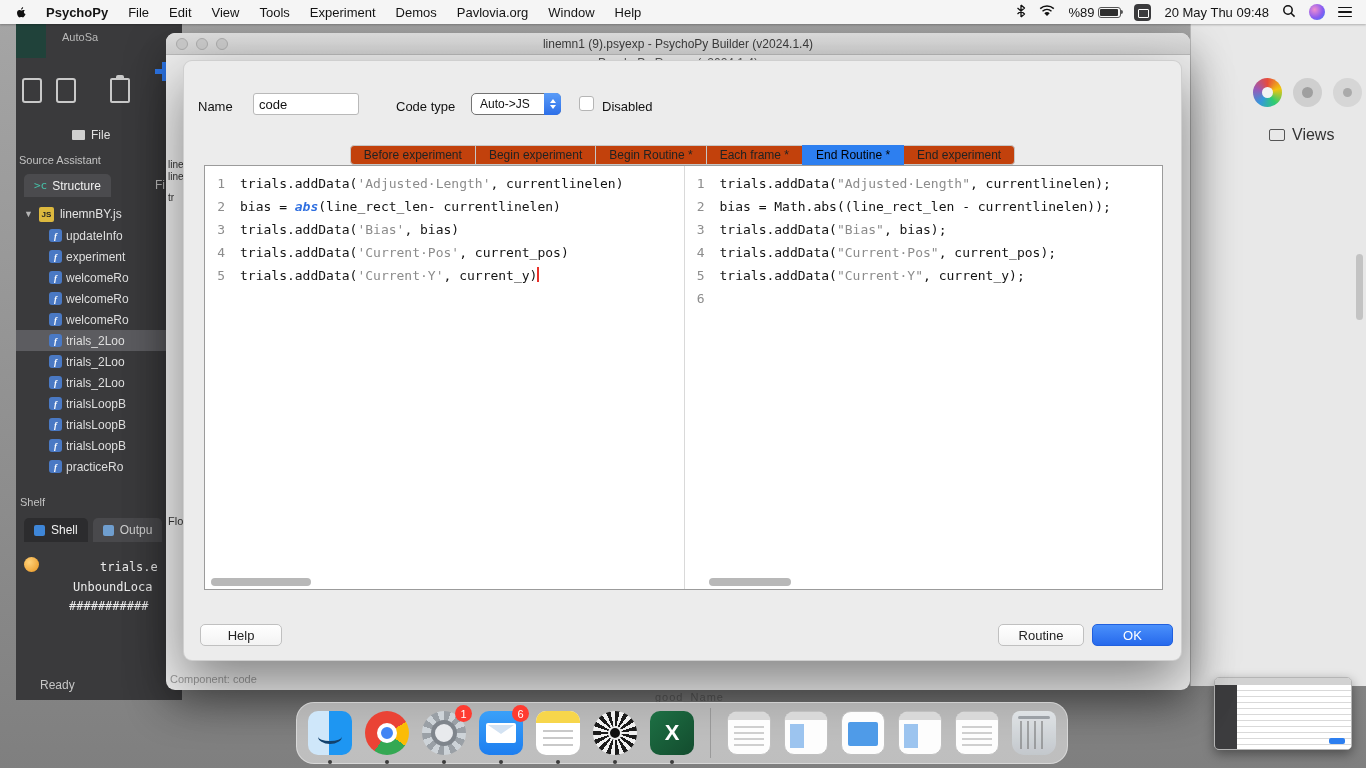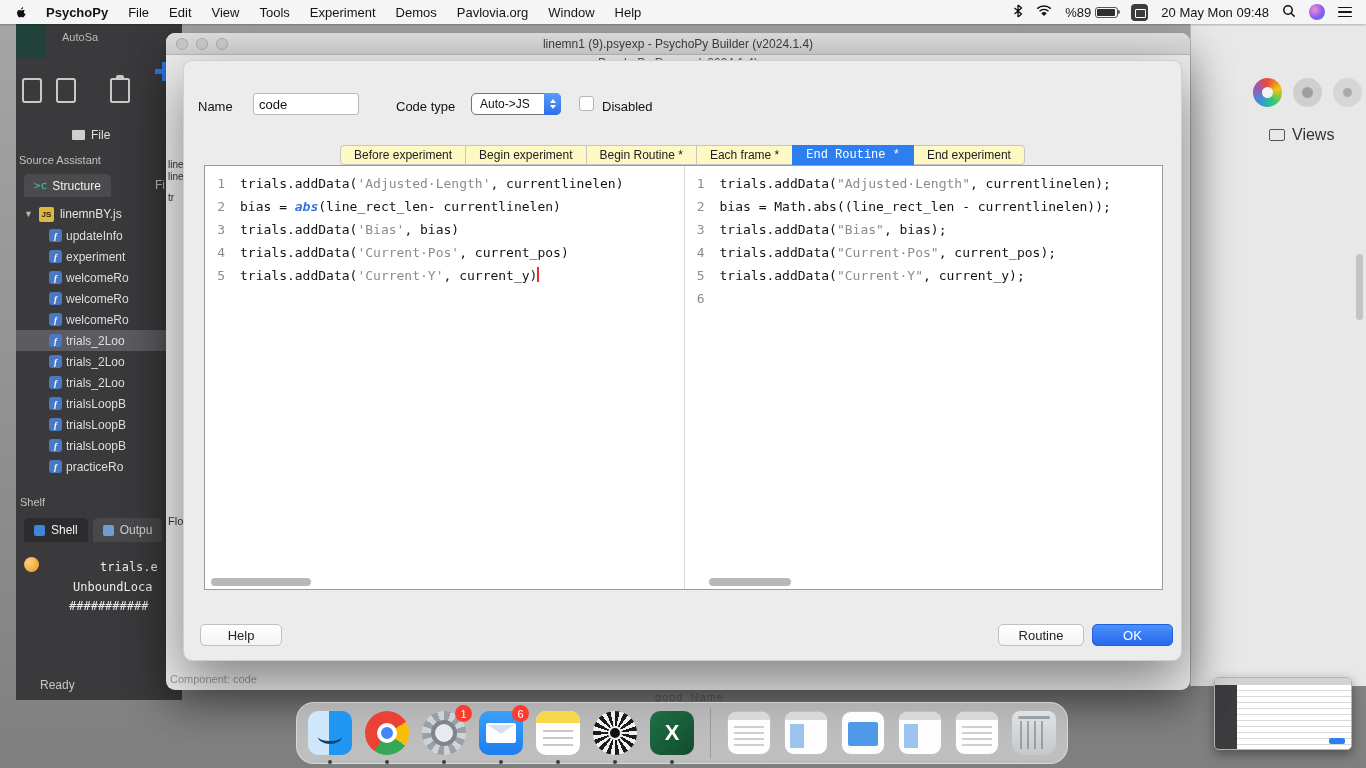--- a/index.html
+++ b/index.html
@@ -98,24 +98,24 @@
   .inp-name{position:absolute;left:69px;top:32px;width:106px;height:22px;border:1px solid #b9b9b9;border-radius:3px;
     background:#fff;font-size:13px;padding:0 5px;font-family:"Liberation Sans",sans-serif;color:#111;}
   .select{position:absolute;left:287px;top:32px;width:90px;height:22px;background:#fff;border:1px solid #737373;border-radius:5px;
     display:flex;align-items:center;font-size:12px;padding-left:8px;text-align:center;}
   .stepper{position:absolute;right:-1px;top:-1px;bottom:-1px;width:17px;background:linear-gradient(#5a9cf8,#2d6fe8);
     border-radius:0 5px 5px 0;display:flex;flex-direction:column;align-items:center;justify-content:center;gap:2px;}
   .tri-up{width:0;height:0;border-left:3.5px solid transparent;border-right:3.5px solid transparent;border-bottom:4.5px solid #fff;}
   .tri-dn{width:0;height:0;border-left:3.5px solid transparent;border-right:3.5px solid transparent;border-top:4.5px solid #fff;}
   .checkbox{position:absolute;left:395px;top:35px;width:15px;height:15px;border:1px solid #b5b5b5;border-radius:3px;background:#fff;}
   #tabs{position:absolute;top:84px;left:0;right:0;display:flex;justify-content:center;}
-  .tab{height:20px;display:flex;align-items:center;padding:0 13px;background:#fef9c3;border:1px solid #c6c6c6;margin-left:-1px;font-size:12px;color:#222;}
+  .tab{height:20px;display:flex;align-items:center;padding:0 13px;background:#c2410c;border:1px solid #c6c6c6;margin-left:-1px;font-size:12px;color:#222;}
   .tab:first-child{border-radius:4px 0 0 4px;margin-left:0;}
   .tab:last-child{border-radius:0 4px 4px 0;}
-  .tab.active{background:#2d7ff0;border-color:#2d7ff0;color:#ffffff;position:relative;z-index:1;font-family:Liberation Mono, monospace;}
+  .tab.active{background:#2d7ff0;border-color:#2d7ff0;color:#000000;position:relative;z-index:1;}
   .editor{position:absolute;left:20px;top:104px;width:959px;height:425px;background:#fff;border:1px solid #9b9b9b;display:flex;}
   .pane{width:50%;position:relative;display:flex;overflow:hidden;}
   .pane + .pane{border-left:1px solid #d9d9d9;}
   .gutter{width:26px;padding:6px 6px 0 0;text-align:right;font:13px/23px "DejaVu Sans Mono",monospace;color:#8d8d8d;flex:none;}
   .code{padding:6px 0 0 9px;font:13px/23px "DejaVu Sans Mono",monospace;color:#141414;white-space:pre;}
   .code div{min-height:23px;}
   .code .s{color:#8c8c8c;}
   .code .k{color:#2f6fe0;font-style:italic;font-weight:bold;}
   .caret{display:inline-block;width:2px;height:15px;background:#e8312a;vertical-align:-2px;}
   .hscroll{position:absolute;bottom:3px;height:8px;border-radius:4px;background:#b8b8b8;}
@@ -205,21 +205,21 @@
           <path d="M3.5 6.2 a7 7 0 0 1 9 0" stroke="#111" stroke-width="1.5" fill="none"></path>
           <path d="M1.2 3.6 a10.5 10.5 0 0 1 13.6 0" stroke="#111" stroke-width="1.5" fill="none"></path>
         </svg></span>
     <span class="batt-wrap">
       <span>%89</span>
       <span class="batt">
           <span class="batt-fill"></span>
         </span>
     </span>
     <span class="kb-icon"></span>
-    <span>20 May Mon 09:48</span>
+    <span>20 May Thu 09:48</span>
     <span><svg width="14" height="14" viewBox="0 0 14 14">
           <circle cx="6" cy="6" r="4.2" stroke="#111" stroke-width="1.5" fill="none"></circle>
           <path d="M9.2 9.2 L12.6 12.6" stroke="#111" stroke-width="1.5"></path>
         </svg></span>
     <span class="siri"></span>
     <span class="cc-lines">
         <i></i>
         <i></i>
         <i></i>
       </span>

